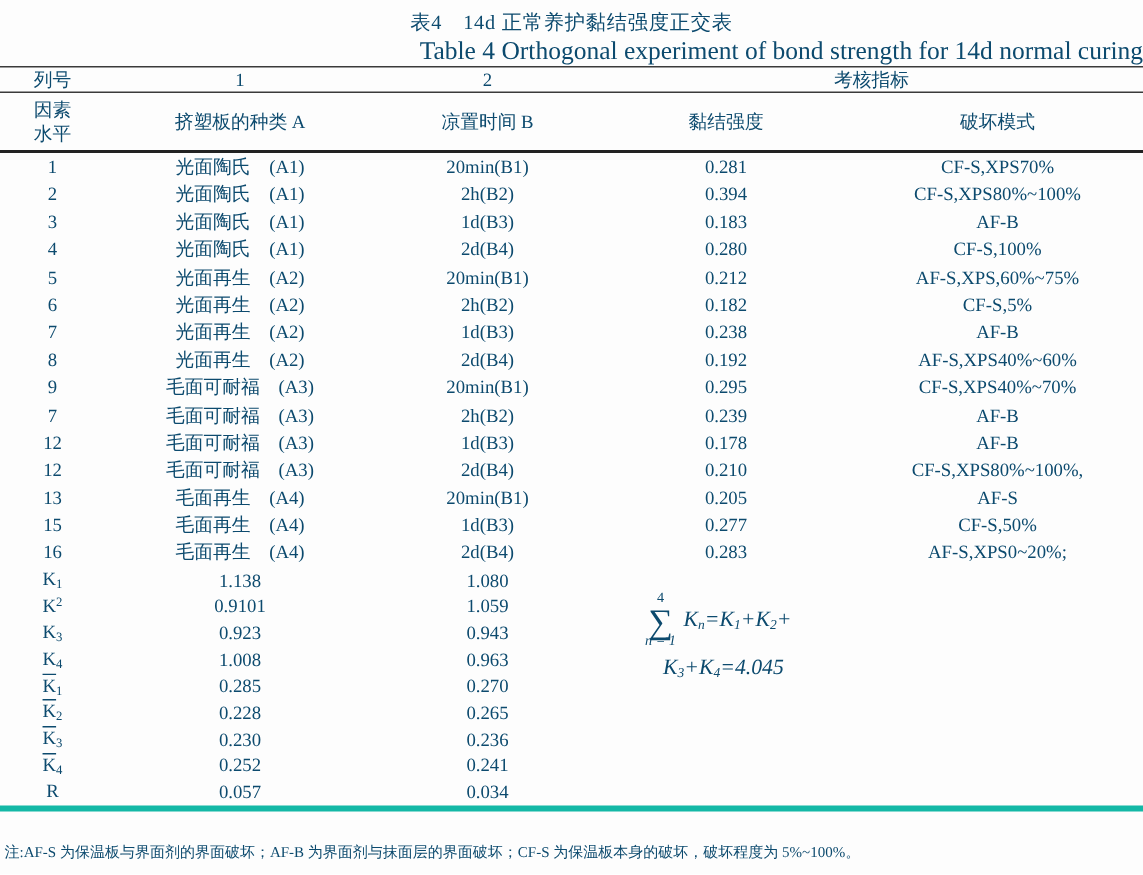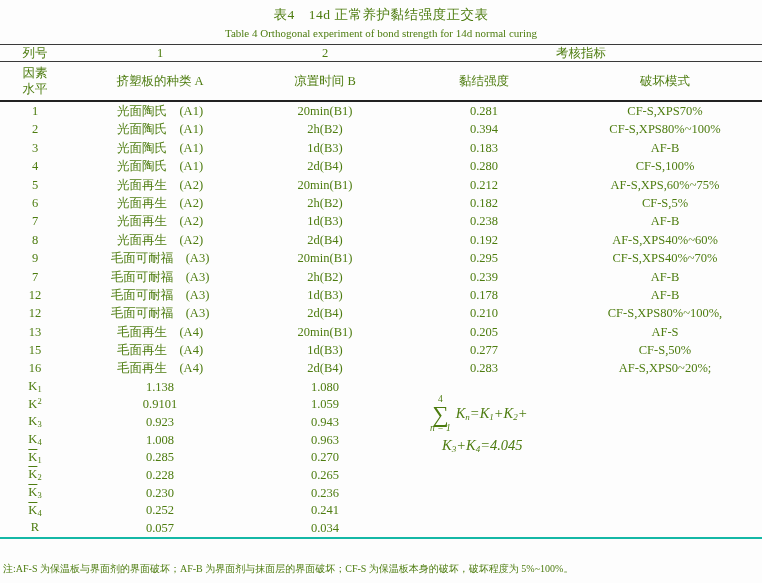--- a/index.html
+++ b/index.html
@@ -1,43 +1,43 @@
 <!DOCTYPE html>
 <html><head>
 <meta charset="utf-8">
 <style>
   html,body{margin:0;padding:0;background:#fff;}
   #page{
     position:relative;
     width:762px;height:583px;
     background:#fdfdfd;
-    color:#4d7c0f;
+    color:#0c4a6e;
     font-family:"Liberation Serif","DejaVu Serif",serif;
     font-size:12px;
     overflow:hidden;
   }
   .title-cn{
     text-align:center;
     font-size:13.5px;
     padding-top:5px;
     line-height:20px;
     letter-spacing:.5px;
   }
   .title-en{
-    text-align:center;
-    font-size:11px;
+    text-align:right;
+    font-size:17px;
     line-height:17px;
   }
   table{
     width:762px;
     border-collapse:collapse;
     table-layout:fixed;
     margin-top:2px;
     border-top:1.5px solid #3a3a3a;
-    border-bottom:2px solid #14b8a6;
+    border-bottom:4px solid #14b8a6;
   }
   td{
     padding:0;
     text-align:center;
     vertical-align:middle;
     font-size:12.5px;
     line-height:1.15;
     overflow:hidden;
     white-space:nowrap;
   }

